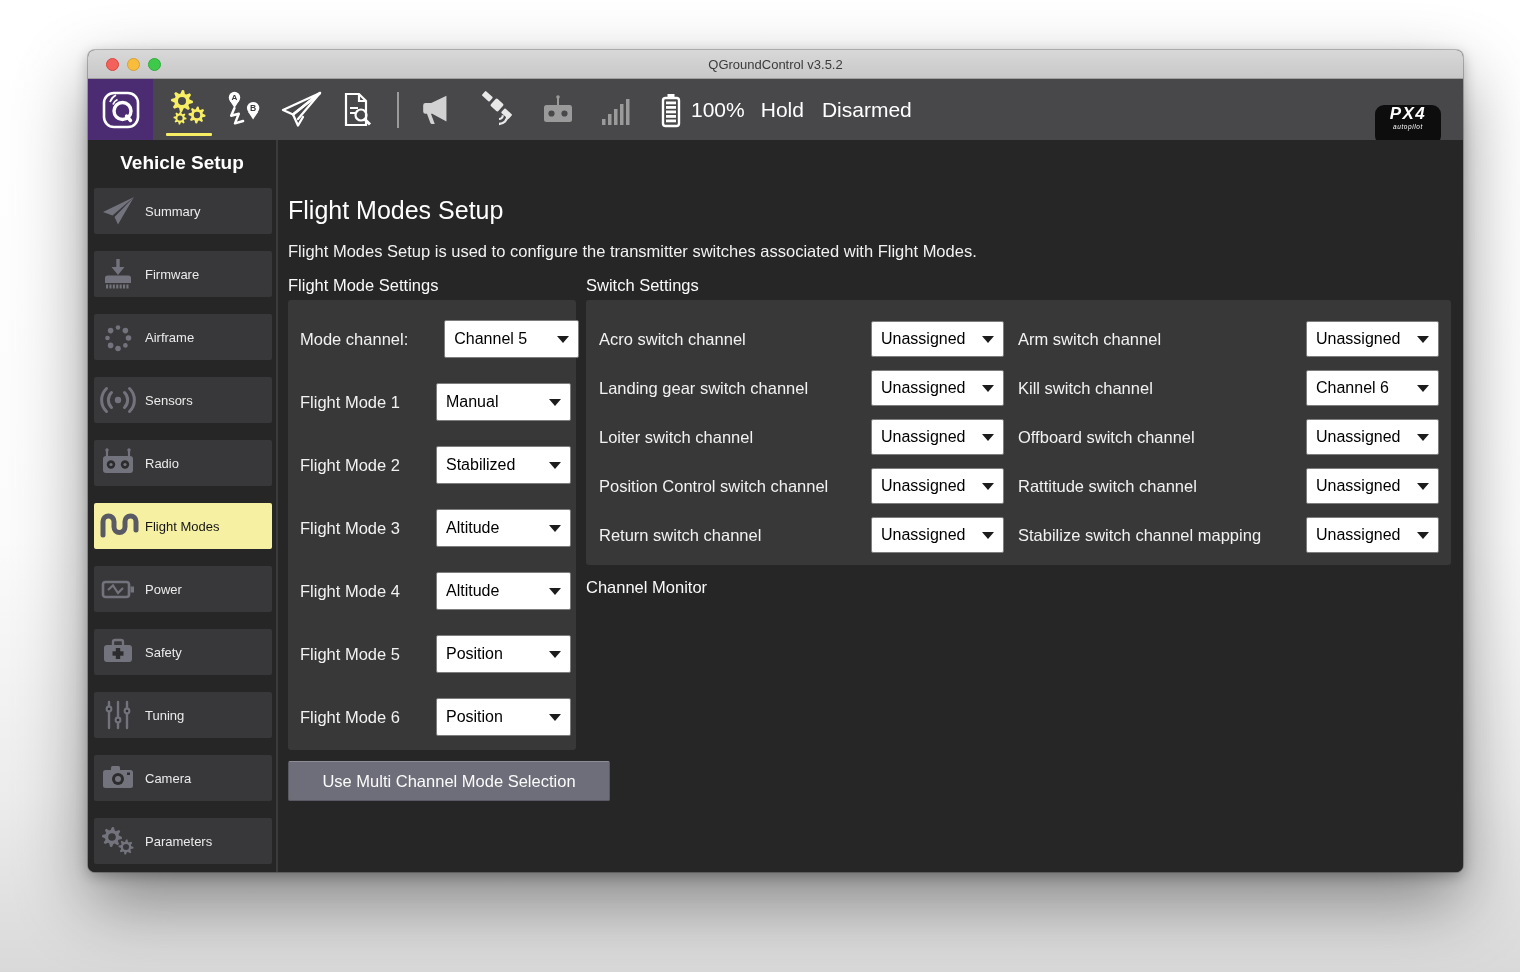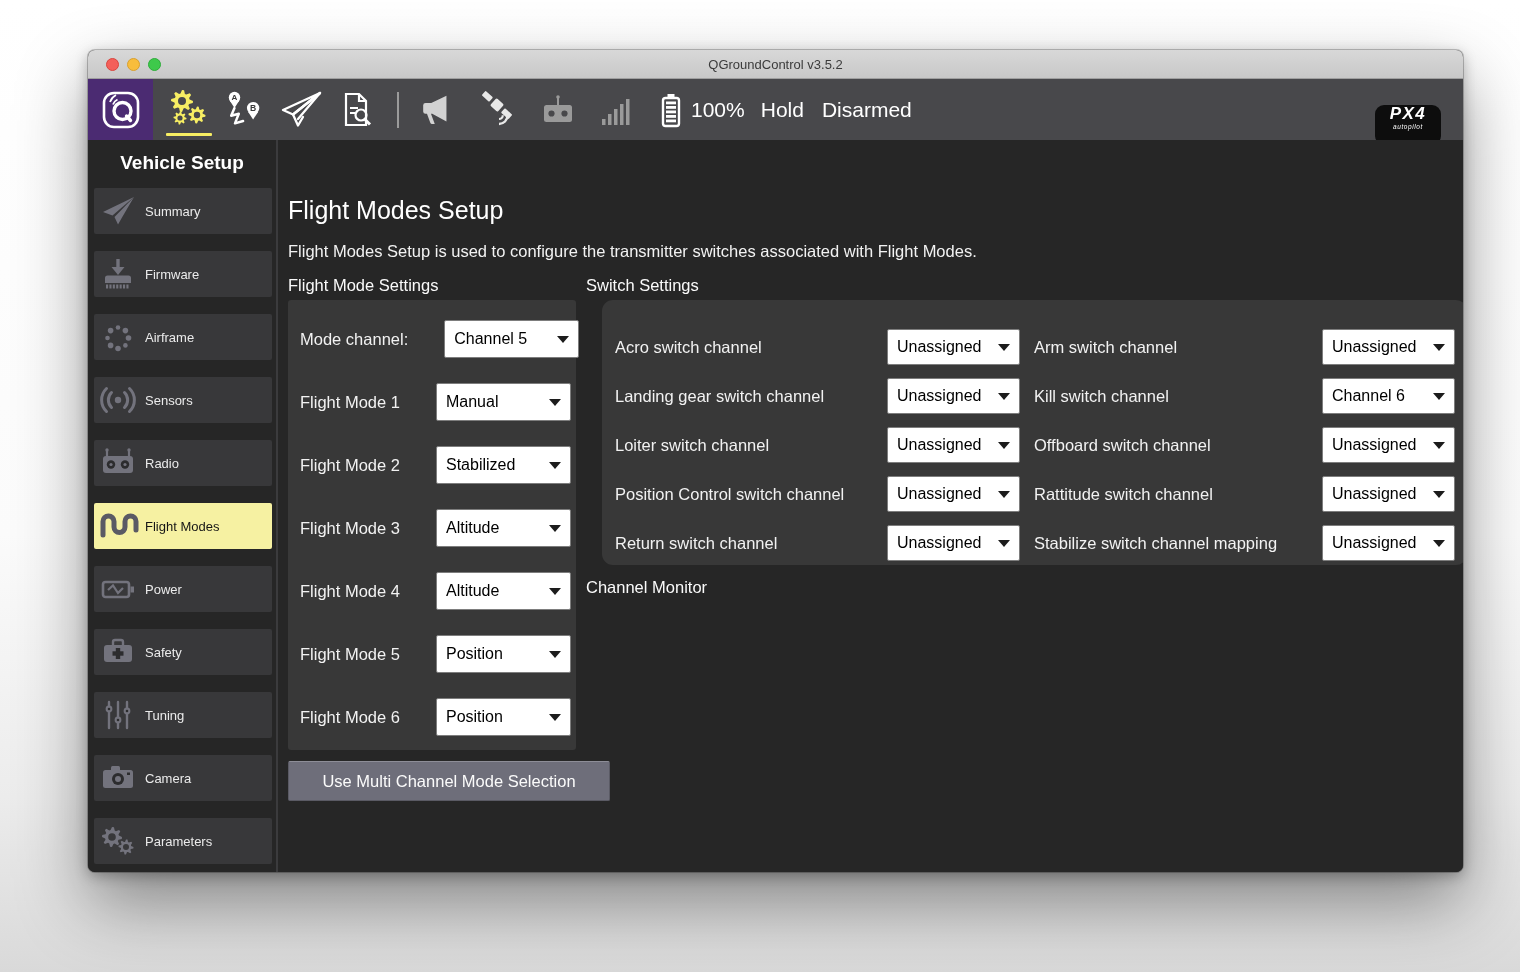--- a/index.html
+++ b/index.html
@@ -66,22 +66,22 @@
   #sw-heading{left:308px;}
   .fm-panel{position:absolute;left:10px;top:160px;width:288px;height:450px;background:var(--panel-bg,#383838);
     border-radius:3px;box-sizing:border-box;padding-top:20px;}
   .fm-row{display:flex;align-items:center;justify-content:space-between;height:38px;margin:0 11px 25px 12px;gap:36px;}
   .row-label{font-size:16.5px;color:#f2f2f2;white-space:nowrap;}
   .dropdown{width:135px;height:38px;background:#fff;border:1px solid #7d7d7d;border-radius:2px;
     box-sizing:border-box;display:flex;align-items:center;justify-content:space-between;
     padding:0 9px;font-size:16px;color:#000;cursor:pointer;flex:0 0 auto;}
   .dd-arrow{width:0;height:0;border-left:6px solid transparent;border-right:6px solid transparent;
     border-top:7px solid #1c1c1c;margin-left:6px;}
-  .sw-panel{position:absolute;left:324px;top:160px;width:865px;height:265px;background:var(--panel-bg,#383838);
-    border-radius:11px;box-sizing:border-box;padding-top:29px;}
+  .sw-panel{position:absolute;left:308px;top:160px;width:865px;height:265px;background:var(--panel-bg,#383838);
+    border-radius:3px;box-sizing:border-box;padding-top:21px;}
   .sw-row{display:flex;align-items:center;height:36px;margin:0 0 13px 13px;}
   .sw-label{font-size:16.5px;color:#f2f2f2;white-space:nowrap;}
   .sw-label.l{width:272px;}
   .sw-label.r{width:288px;margin-left:14px;}
   .dropdown.sw-dd{width:133px;height:36px;}
   .channel-monitor{position:absolute;left:308px;top:438px;font-size:16.5px;color:#fafafa;}
   .multi-btn{position:absolute;left:10px;top:621px;width:322px;height:40px;background:#6e6e7a;
     border:1px solid #5a5a64;border-top-color:#8d8d97;border-radius:2px;color:#fbfbfb;font-size:16.5px;
     display:flex;align-items:center;justify-content:center;cursor:pointer;box-sizing:border-box;}
   svg{display:block;}

